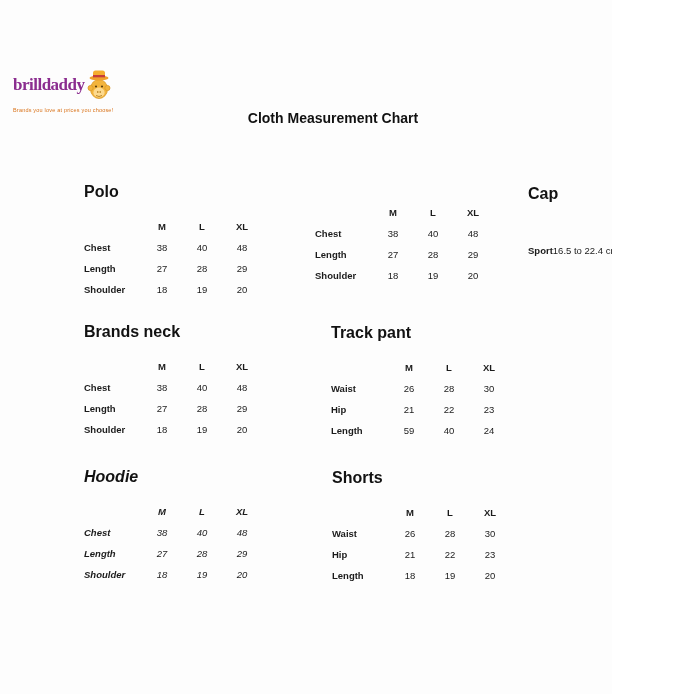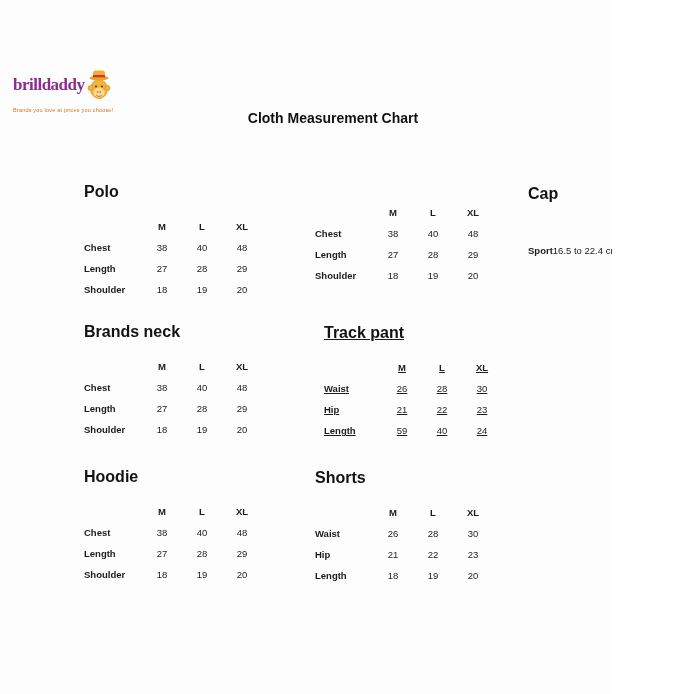--- a/index.html
+++ b/index.html
@@ -183,21 +183,21 @@
         <tr>
           <td class="lbl">Shoulder</td>
           <td>18</td>
           <td>19</td>
           <td>20</td>
         </tr>
       </tbody>
     </table>
   </div>
 
-  <div class="section" style="left:324px;top:326px;text-decoration:underline;">
+  <div class="section" style="left:331px;top:326px;">
     <div class="section-title">Track pant</div>
     <table class="mtable">
       <thead>
           <tr>
         <th class="lbl"></th>
         <th>M</th>
         <th>L</th>
         <th>XL</th>
       </tr>
         </thead>
@@ -217,21 +217,21 @@
         <tr>
           <td class="lbl">Length</td>
           <td>59</td>
           <td>40</td>
           <td>24</td>
         </tr>
       </tbody>
     </table>
   </div>
 
-  <div class="section" style="left:84px;top:470px;">
+  <div class="section" style="left:84px;top:470px;font-style:italic;">
     <div class="section-title">Hoodie</div>
     <table class="mtable">
       <thead>
           <tr>
         <th class="lbl"></th>
         <th>M</th>
         <th>L</th>
         <th>XL</th>
       </tr>
         </thead>
@@ -251,21 +251,21 @@
         <tr>
           <td class="lbl">Shoulder</td>
           <td>18</td>
           <td>19</td>
           <td>20</td>
         </tr>
       </tbody>
     </table>
   </div>
 
-  <div class="section" style="left:315px;top:471px;">
+  <div class="section" style="left:332px;top:471px;">
     <div class="section-title">Shorts</div>
     <table class="mtable">
       <thead>
           <tr>
         <th class="lbl"></th>
         <th>M</th>
         <th>L</th>
         <th>XL</th>
       </tr>
         </thead>

